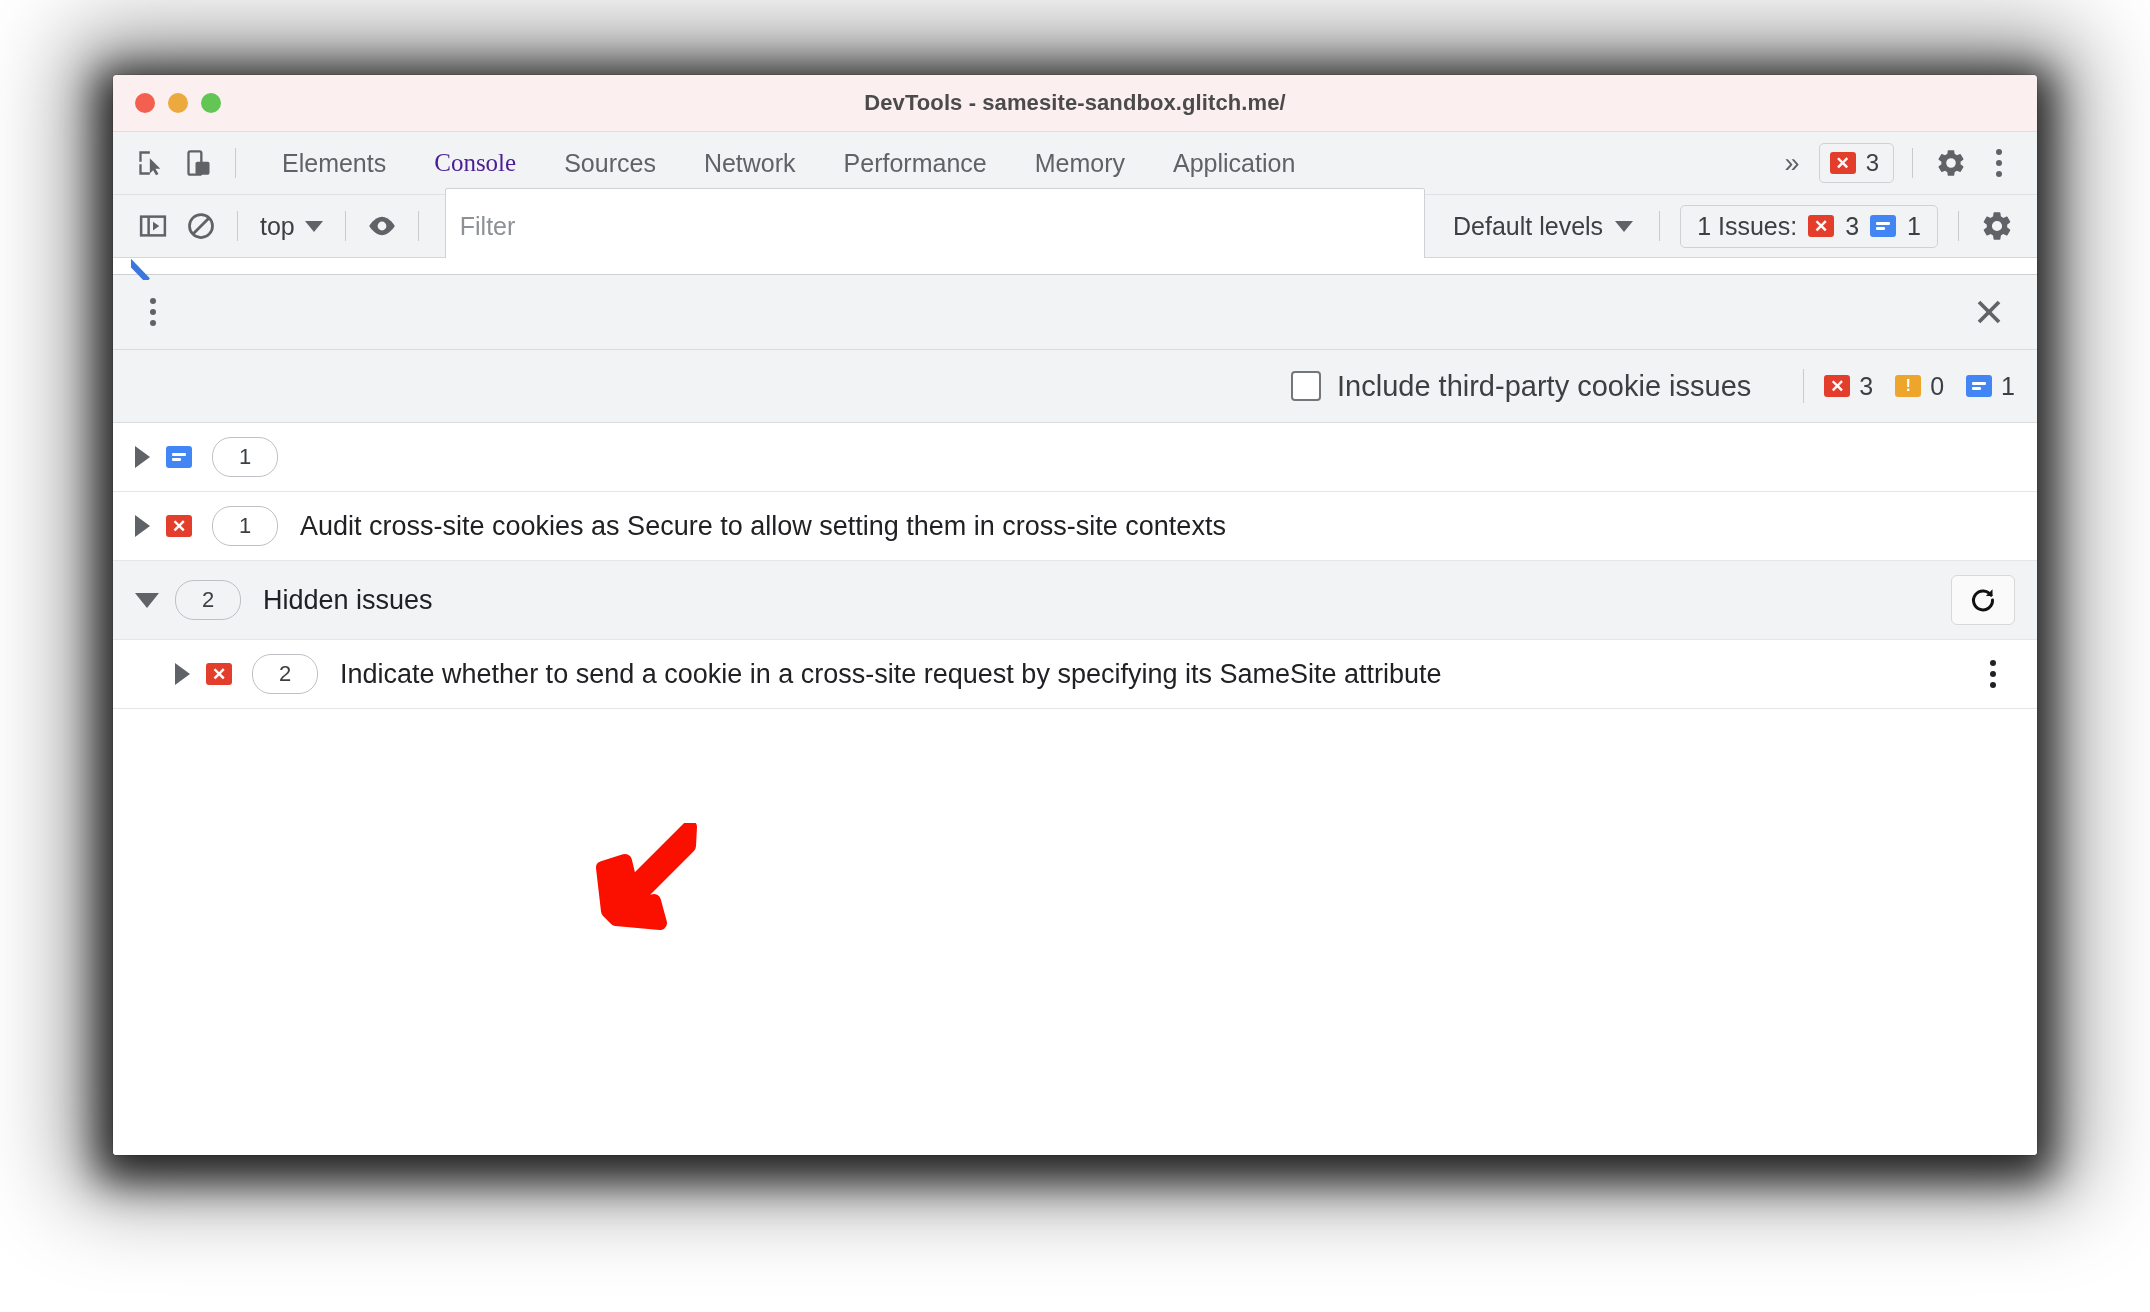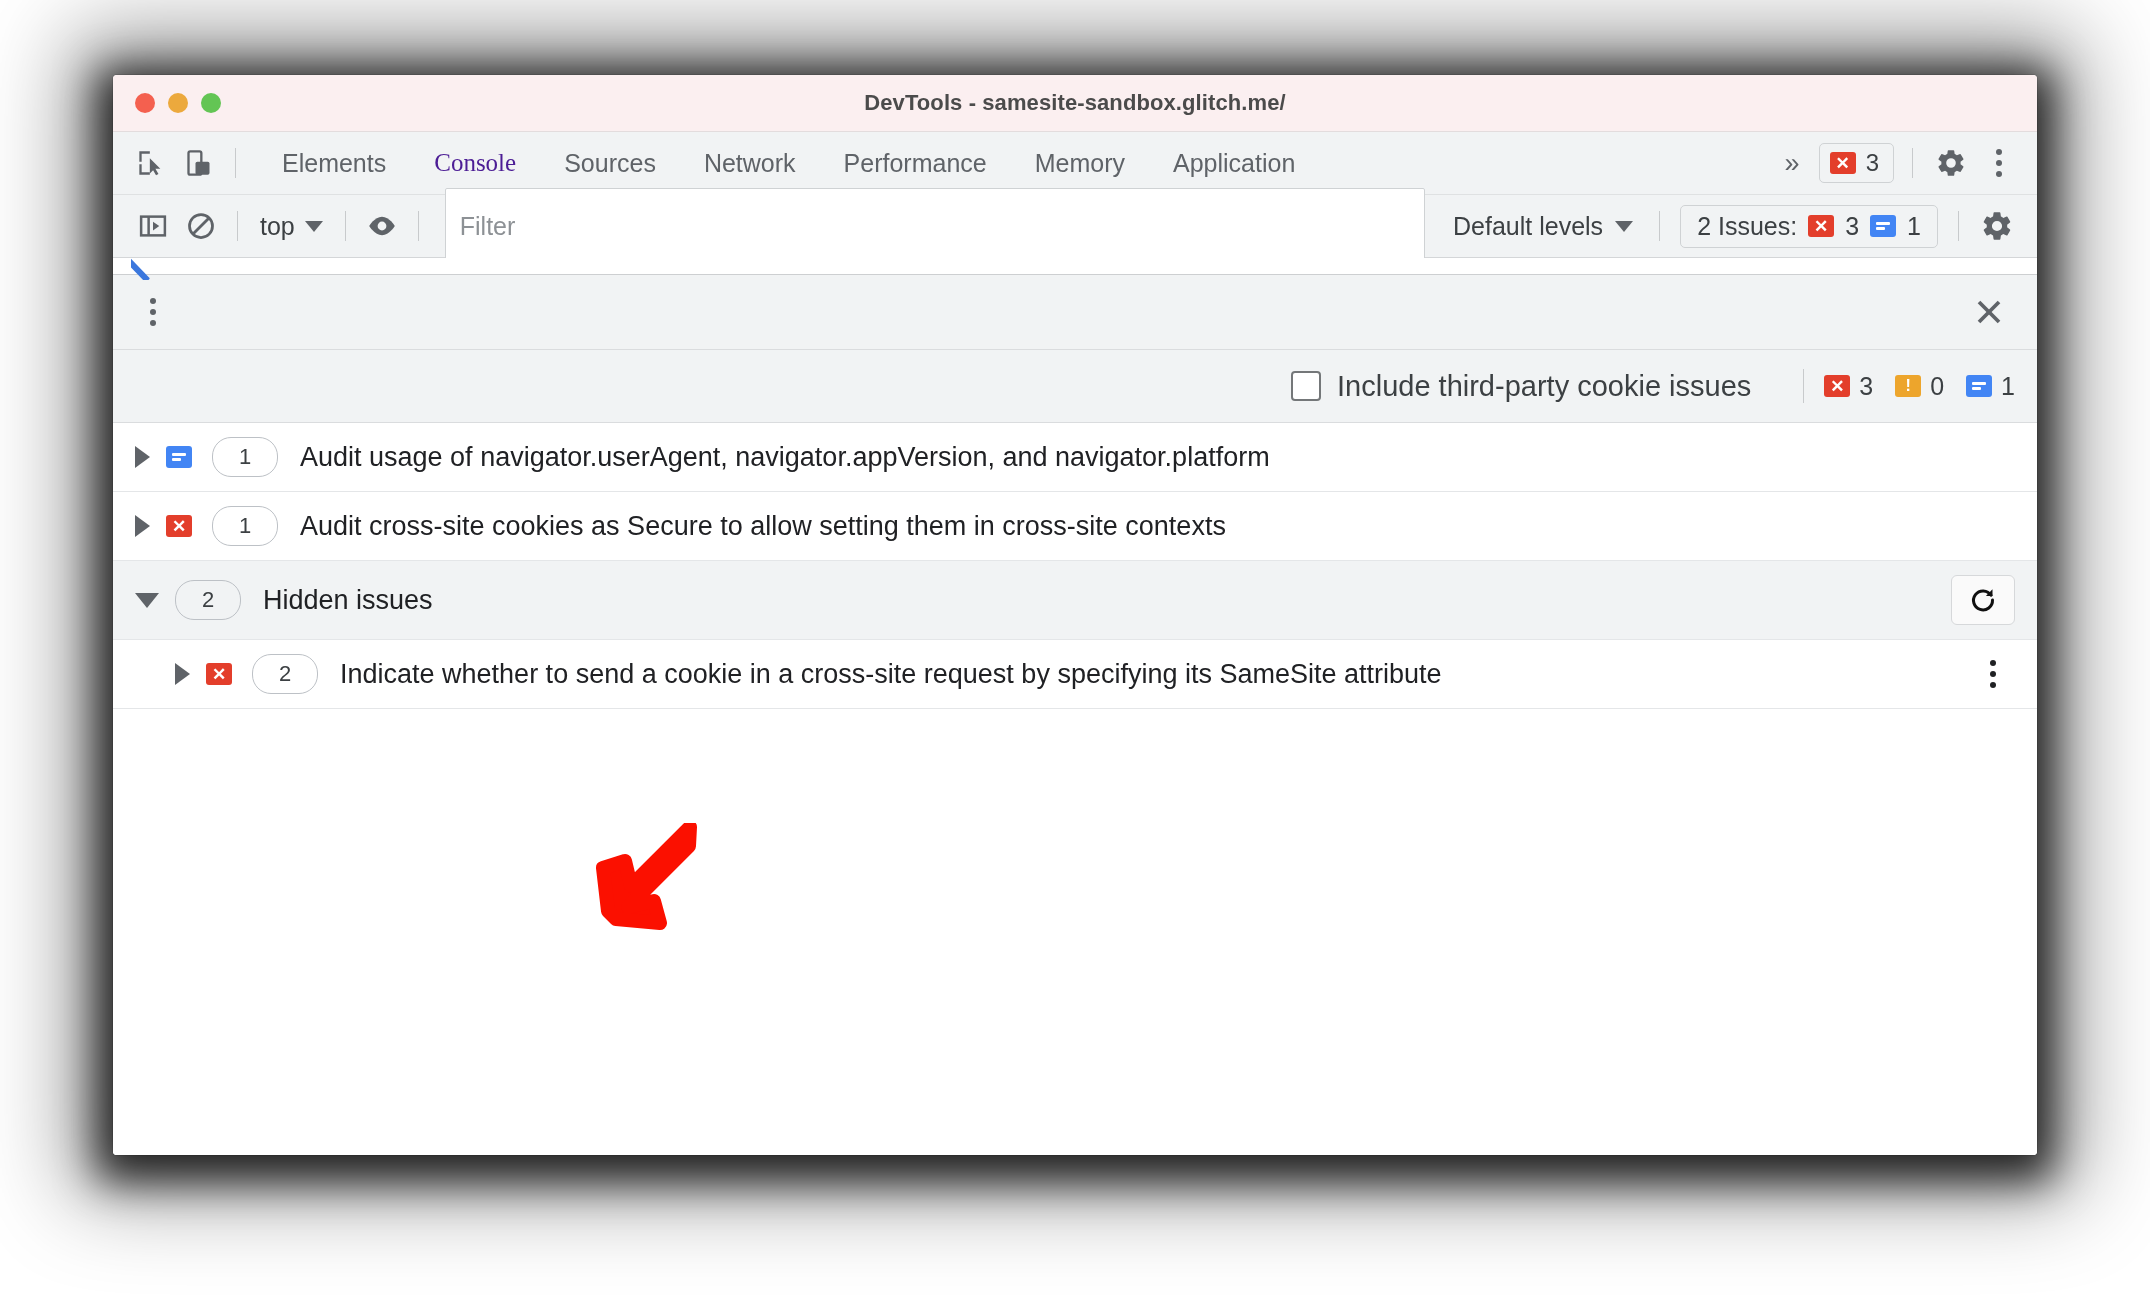--- a/index.html
+++ b/index.html
@@ -586,21 +586,21 @@
         <span class="ph">Filter</span>
       </div>
 
       <div class="levels">
         <span>Default levels</span>
         <span class="caret"></span>
       </div>
       <div class="vsep"></div>
 
       <div class="issues-pill">
-        <span class="lbl">2 Issues:</span>
+        <span class="lbl">1 Issues:</span>
         <div class="bubble err">
           <span class="glyph">✕</span>
         </div>
         <span class="cnt">3</span>
         <div class="bubble info">
           <span class="glyph">
               <i></i>
               <i class="short"></i>
             </span>
         </div>
@@ -667,21 +667,20 @@
 
         <div class="issue-row">
           <span class="tri collapsed"></span>
           <div class="bubble info row-bubble">
             <span class="glyph">
                 <i></i>
                 <i class="short"></i>
               </span>
           </div>
           <span class="pill">1</span>
-          <span class="issue-title">Audit usage of navigator.userAgent, navigator.appVersion, and navigator.platform</span>
         </div>
 
         <div class="issue-row">
           <span class="tri collapsed"></span>
           <div class="bubble err row-bubble">
             <span class="glyph">✕</span>
           </div>
           <span class="pill">1</span>
           <span class="issue-title">Audit cross-site cookies as Secure to allow setting them in cross-site contexts</span>
         </div>

